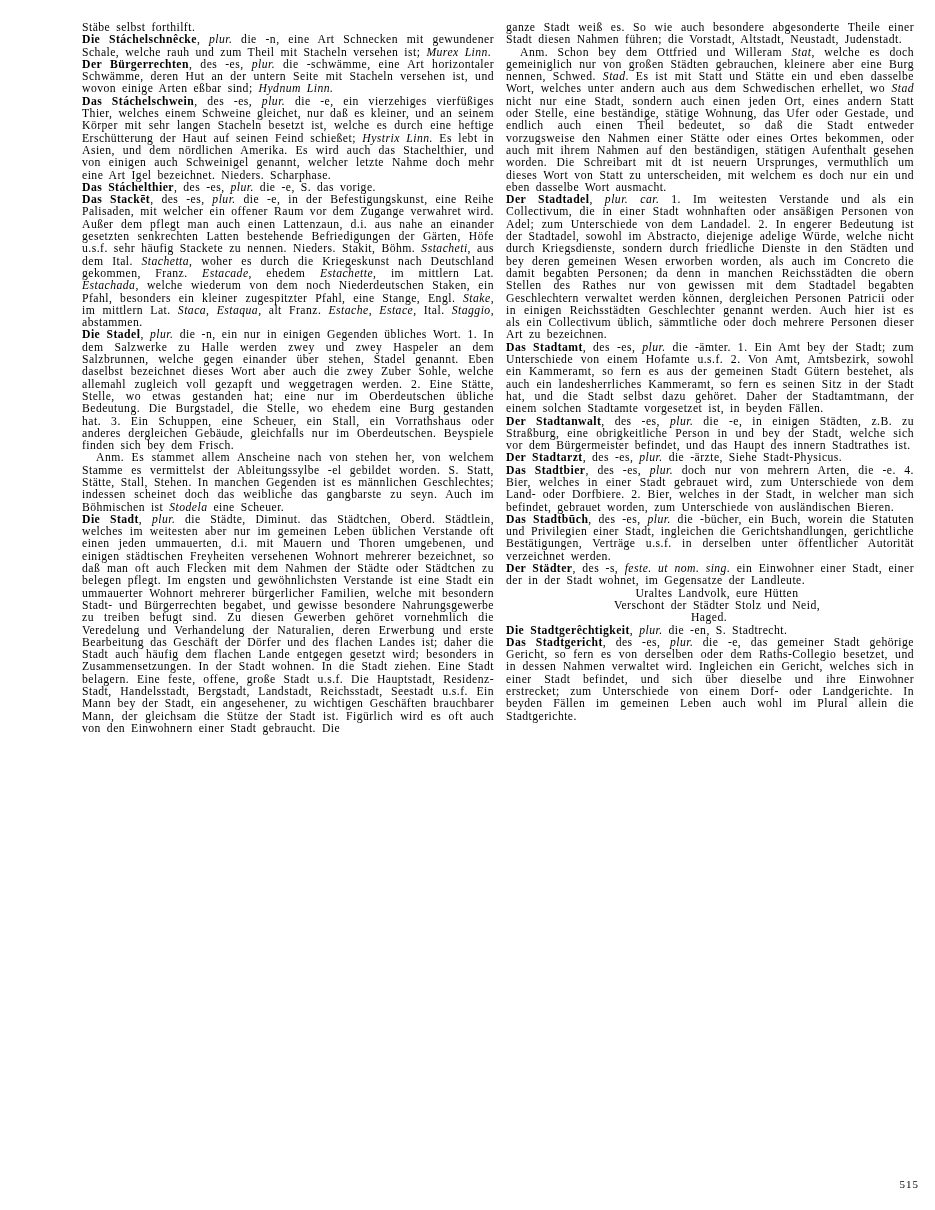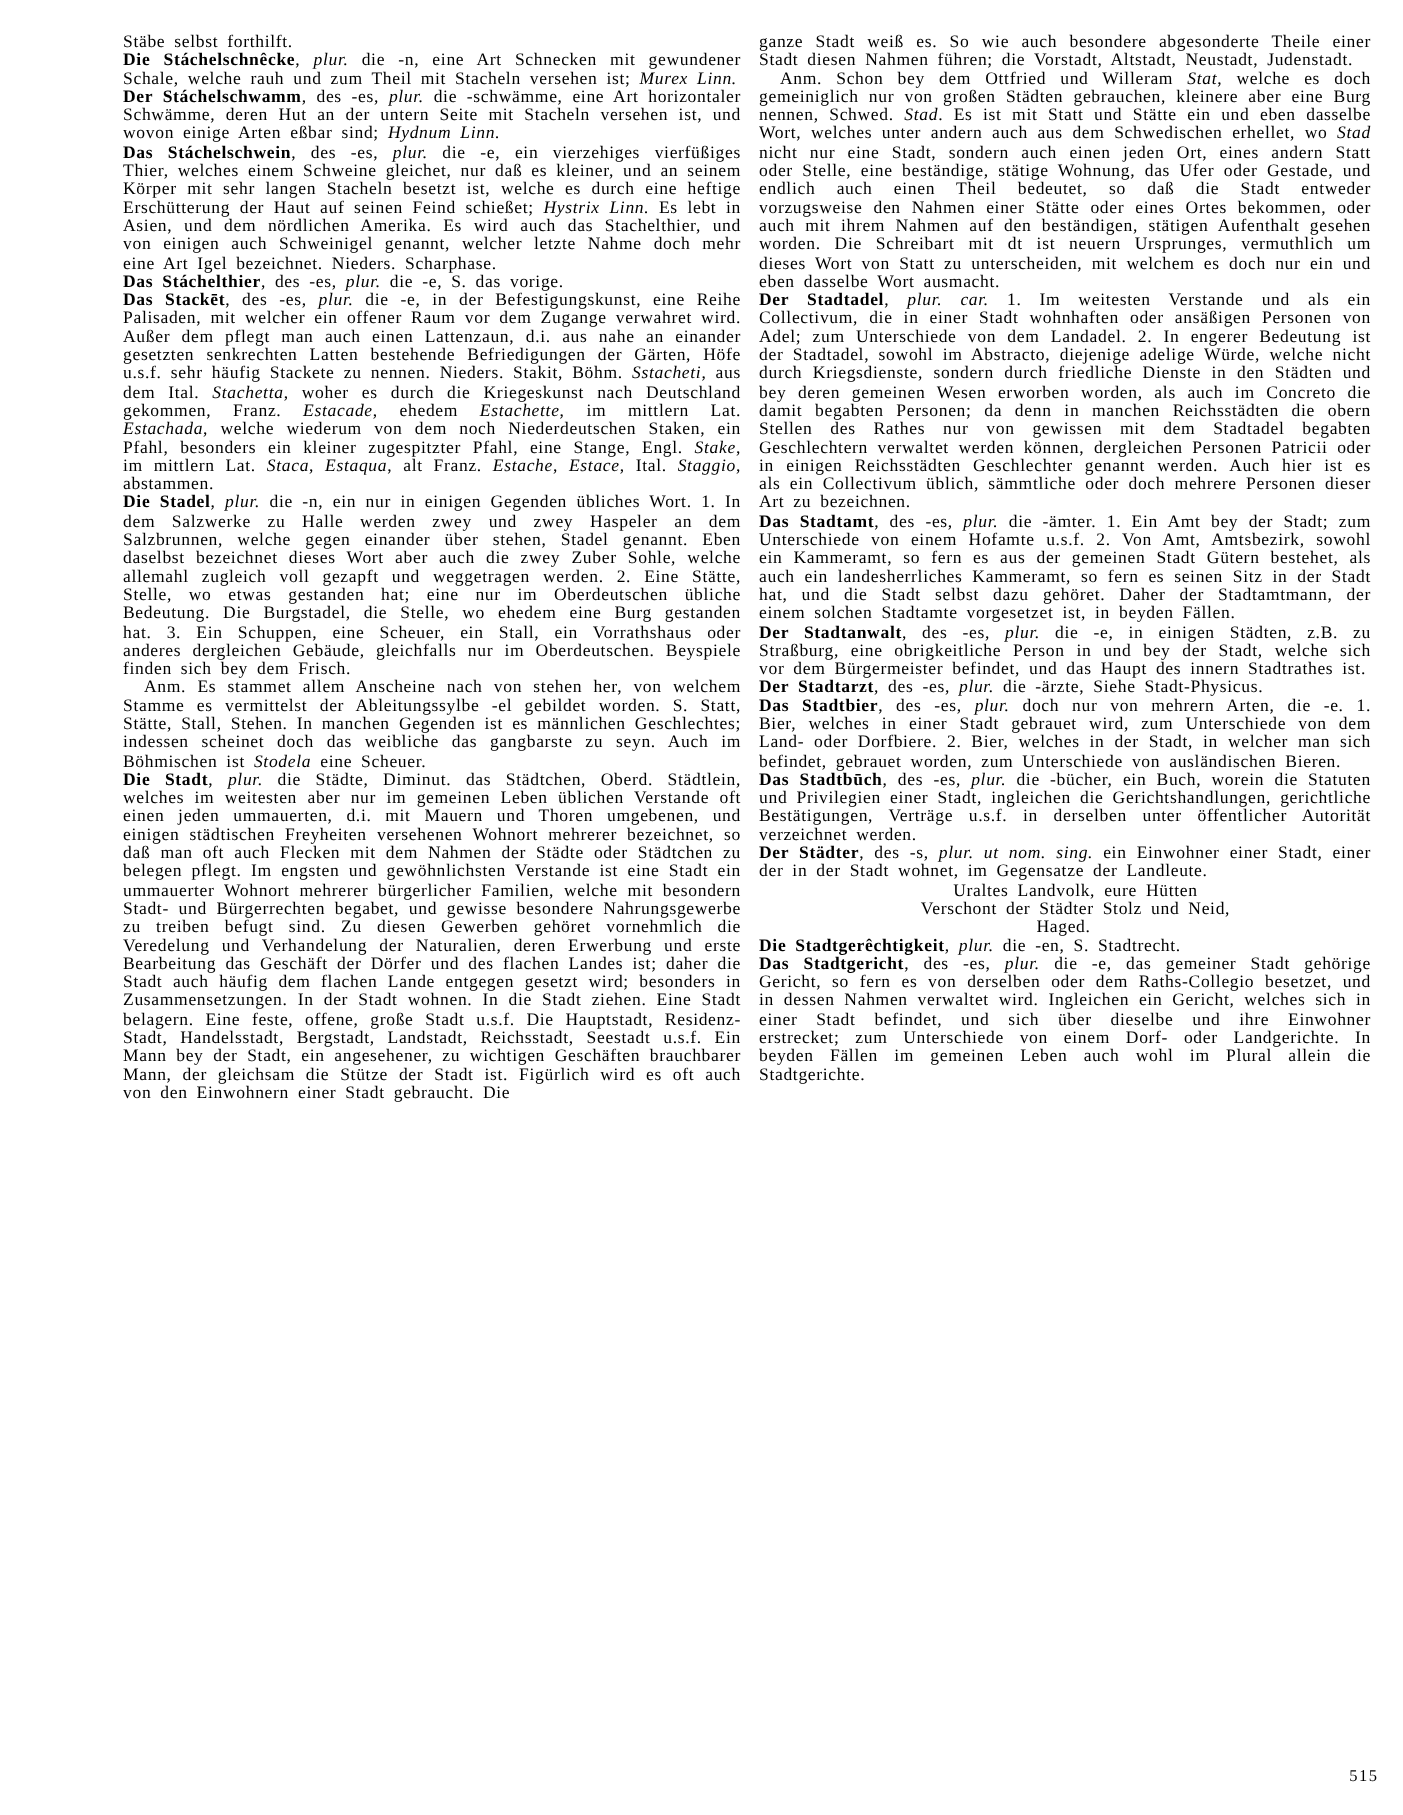--- a/index.html
+++ b/index.html
@@ -59,38 +59,38 @@
   }
 </style>
 </head>
 <body>
 
 <div class="page">
   <div class="columns">
     <div class="col col-left">
         <p class="para entry"><span>Stäbe selbst forthilft.</span></p>
         <p class="para entry"><span class="b">Die Stáchelschnêcke</span><span>, </span><span class="i">plur.</span><span> die -n, eine Art Schnecken mit gewundener Schale, welche rauh und zum Theil mit Stacheln versehen ist; </span><span class="i">Murex Linn.</span></p>
-        <p class="para entry"><span class="b">Der Stáchelschwamm</span><span>, des -es, </span><span class="i">plur.</span><span> die -schwämme, eine Art horizontaler Schwämme, deren Hut an der untern Seite mit Stacheln versehen ist, und wovon einige Arten eßbar sind; </span><span class="i">Hydnum Linn.</span></p>
+        <p class="para entry"><span class="b">Der Bürgerrechten</span><span>, des -es, </span><span class="i">plur.</span><span> die -schwämme, eine Art horizontaler Schwämme, deren Hut an der untern Seite mit Stacheln versehen ist, und wovon einige Arten eßbar sind; </span><span class="i">Hydnum Linn.</span></p>
         <p class="para entry"><span class="b">Das Stáchelschwein</span><span>, des -es, </span><span class="i">plur.</span><span> die -e, ein vierzehiges vierfüßiges Thier, welches einem Schweine gleichet, nur daß es kleiner, und an seinem Körper mit sehr langen Stacheln besetzt ist, welche es durch eine heftige Erschütterung der Haut auf seinen Feind schießet; </span><span class="i">Hystrix Linn.</span><span> Es lebt in Asien, und dem nördlichen Amerika. Es wird auch das Stachelthier, und von einigen auch Schweinigel genannt, welcher letzte Nahme doch mehr eine Art Igel bezeichnet. Nieders. Scharphase.</span></p>
         <p class="para entry"><span class="b">Das Stáchelthier</span><span>, des -es, </span><span class="i">plur.</span><span> die -e, S. das vorige.</span></p>
         <p class="para entry"><span class="b">Das Stackēt</span><span>, des -es, </span><span class="i">plur.</span><span> die -e, in der Befestigungskunst, eine Reihe Palisaden, mit welcher ein offener Raum vor dem Zugange verwahret wird. Außer dem pflegt man auch einen Lattenzaun, d.i. aus nahe an einander gesetzten senkrechten Latten bestehende Befriedigungen der Gärten, Höfe u.s.f. sehr häufig Stackete zu nennen. Nieders. Stakit, Böhm. </span><span class="i">Sstacheti</span><span>, aus dem Ital. </span><span class="i">Stachetta</span><span>, woher es durch die Kriegeskunst nach Deutschland gekommen, Franz. </span><span class="i">Estacade</span><span>, ehedem </span><span class="i">Estachette</span><span>, im mittlern Lat. </span><span class="i">Estachada</span><span>, welche wiederum von dem noch Niederdeutschen Staken, ein Pfahl, besonders ein kleiner zugespitzter Pfahl, eine Stange, Engl. </span><span class="i">Stake</span><span>, im mittlern Lat. </span><span class="i">Staca</span><span>, </span><span class="i">Estaqua</span><span>, alt Franz. </span><span class="i">Estache</span><span>, </span><span class="i">Estace</span><span>, Ital. </span><span class="i">Staggio</span><span>, abstammen.</span></p>
         <p class="para entry"><span class="b">Die Stadel</span><span>, </span><span class="i">plur.</span><span> die -n, ein nur in einigen Gegenden übliches Wort. 1. In dem Salzwerke zu Halle werden zwey und zwey Haspeler an dem Salzbrunnen, welche gegen einander über stehen, Stadel genannt. Eben daselbst bezeichnet dieses Wort aber auch die zwey Zuber Sohle, welche allemahl zugleich voll gezapft und weggetragen werden. 2. Eine Stätte, Stelle, wo etwas gestanden hat; eine nur im Oberdeutschen übliche Bedeutung. Die Burgstadel, die Stelle, wo ehedem eine Burg gestanden hat. 3. Ein Schuppen, eine Scheuer, ein Stall, ein Vorrathshaus oder anderes dergleichen Gebäude, gleichfalls nur im Oberdeutschen. Beyspiele finden sich bey dem Frisch.</span></p>
         <p class="para indent"><span>Anm. Es stammet allem Anscheine nach von stehen her, von welchem Stamme es vermittelst der Ableitungssylbe -el gebildet worden. S. Statt, Stätte, Stall, Stehen. In manchen Gegenden ist es männlichen Geschlechtes; indessen scheinet doch das weibliche das gangbarste zu seyn. Auch im Böhmischen ist </span><span class="i">Stodela</span><span> eine Scheuer.</span></p>
         <p class="para entry"><span class="b">Die Stadt</span><span>, </span><span class="i">plur.</span><span> die Städte, Diminut. das Städtchen, Oberd. Städtlein, welches im weitesten aber nur im gemeinen Leben üblichen Verstande oft einen jeden ummauerten, d.i. mit Mauern und Thoren umgebenen, und einigen städtischen Freyheiten versehenen Wohnort mehrerer bezeichnet, so daß man oft auch Flecken mit dem Nahmen der Städte oder Städtchen zu belegen pflegt. Im engsten und gewöhnlichsten Verstande ist eine Stadt ein ummauerter Wohnort mehrerer bürgerlicher Familien, welche mit besondern Stadt- und Bürgerrechten begabet, und gewisse besondere Nahrungsgewerbe zu treiben befugt sind. Zu diesen Gewerben gehöret vornehmlich die Veredelung und Verhandelung der Naturalien, deren Erwerbung und erste Bearbeitung das Geschäft der Dörfer und des flachen Landes ist; daher die Stadt auch häufig dem flachen Lande entgegen gesetzt wird; besonders in Zusammensetzungen. In der Stadt wohnen. In die Stadt ziehen. Eine Stadt belagern. Eine feste, offene, große Stadt u.s.f. Die Hauptstadt, Residenz-Stadt, Handelsstadt, Bergstadt, Landstadt, Reichsstadt, Seestadt u.s.f. Ein Mann bey der Stadt, ein angesehener, zu wichtigen Geschäften brauchbarer Mann, der gleichsam die Stütze der Stadt ist. Figürlich wird es oft auch von den Einwohnern einer Stadt gebraucht. Die</span></p>
       </div>
     <div class="col col-right">
         <p class="para entry"><span>ganze Stadt weiß es. So wie auch besondere abgesonderte Theile einer Stadt diesen Nahmen führen; die Vorstadt, Altstadt, Neustadt, Judenstadt.</span></p>
         <p class="para indent"><span>Anm. Schon bey dem Ottfried und Willeram </span><span class="i">Stat</span><span>, welche es doch gemeiniglich nur von großen Städten gebrauchen, kleinere aber eine Burg nennen, Schwed. </span><span class="i">Stad</span><span>. Es ist mit Statt und Stätte ein und eben dasselbe Wort, welches unter andern auch aus dem Schwedischen erhellet, wo </span><span class="i">Stad</span><span> nicht nur eine Stadt, sondern auch einen jeden Ort, eines andern Statt oder Stelle, eine beständige, stätige Wohnung, das Ufer oder Gestade, und endlich auch einen Theil bedeutet, so daß die Stadt entweder vorzugsweise den Nahmen einer Stätte oder eines Ortes bekommen, oder auch mit ihrem Nahmen auf den beständigen, stätigen Aufenthalt gesehen worden. Die Schreibart mit dt ist neuern Ursprunges, vermuthlich um dieses Wort von Statt zu unterscheiden, mit welchem es doch nur ein und eben dasselbe Wort ausmacht.</span></p>
         <p class="para entry"><span class="b">Der Stadtadel</span><span>, </span><span class="i">plur. car.</span><span> 1. Im weitesten Verstande und als ein Collectivum, die in einer Stadt wohnhaften oder ansäßigen Personen von Adel; zum Unterschiede von dem Landadel. 2. In engerer Bedeutung ist der Stadtadel, sowohl im Abstracto, diejenige adelige Würde, welche nicht durch Kriegsdienste, sondern durch friedliche Dienste in den Städten und bey deren gemeinen Wesen erworben worden, als auch im Concreto die damit begabten Personen; da denn in manchen Reichsstädten die obern Stellen des Rathes nur von gewissen mit dem Stadtadel begabten Geschlechtern verwaltet werden können, dergleichen Personen Patricii oder in einigen Reichsstädten Geschlechter genannt werden. Auch hier ist es als ein Collectivum üblich, sämmtliche oder doch mehrere Personen dieser Art zu bezeichnen.</span></p>
         <p class="para entry"><span class="b">Das Stadtamt</span><span>, des -es, </span><span class="i">plur.</span><span> die -ämter. 1. Ein Amt bey der Stadt; zum Unterschiede von einem Hofamte u.s.f. 2. Von Amt, Amtsbezirk, sowohl ein Kammeramt, so fern es aus der gemeinen Stadt Gütern bestehet, als auch ein landesherrliches Kammeramt, so fern es seinen Sitz in der Stadt hat, und die Stadt selbst dazu gehöret. Daher der Stadtamtmann, der einem solchen Stadtamte vorgesetzet ist, in beyden Fällen.</span></p>
         <p class="para entry"><span class="b">Der Stadtanwalt</span><span>, des -es, </span><span class="i">plur.</span><span> die -e, in einigen Städten, z.B. zu Straßburg, eine obrigkeitliche Person in und bey der Stadt, welche sich vor dem Bürgermeister befindet, und das Haupt des innern Stadtrathes ist.</span></p>
         <p class="para entry"><span class="b">Der Stadtarzt</span><span>, des -es, </span><span class="i">plur.</span><span> die -ärzte, Siehe Stadt-Physicus.</span></p>
-        <p class="para entry"><span class="b">Das Stadtbier</span><span>, des -es, </span><span class="i">plur.</span><span> doch nur von mehrern Arten, die -e. 1. Bier, welches in einer Stadt gebrauet wird, zum Unterschiede von dem Land- oder Dorfbiere. 2. Bier, welches in der Stadt, in welcher man sich befindet, gebrauet worden, zum Unterschiede von ausländischen Bieren.</span></p>
+        <p class="para entry"><span class="b">Das Stadtbier</span><span>, des -es, </span><span class="i">plur.</span><span> doch nur von mehrern Arten, die -e. 4. Bier, welches in einer Stadt gebrauet wird, zum Unterschiede von dem Land- oder Dorfbiere. 2. Bier, welches in der Stadt, in welcher man sich befindet, gebrauet worden, zum Unterschiede von ausländischen Bieren.</span></p>
         <p class="para entry"><span class="b">Das Stadtbūch</span><span>, des -es, </span><span class="i">plur.</span><span> die -bücher, ein Buch, worein die Statuten und Privilegien einer Stadt, ingleichen die Gerichtshandlungen, gerichtliche Bestätigungen, Verträge u.s.f. in derselben unter öffentlicher Autorität verzeichnet werden.</span></p>
-        <p class="para entry"><span class="b">Der Städter</span><span>, des -s, </span><span class="i">plur. ut nom. sing.</span><span> ein Einwohner einer Stadt, einer der in der Stadt wohnet, im Gegensatze der Landleute.</span></p>
+        <p class="para entry"><span class="b">Der Städter</span><span>, des -s, </span><span class="i">feste. ut nom. sing.</span><span> ein Einwohner einer Stadt, einer der in der Stadt wohnet, im Gegensatze der Landleute.</span></p>
         <p class="para poem"><span>Uraltes Landvolk, eure Hütten</span></p>
         <p class="para poem"><span>Verschont der Städter Stolz und Neid,</span></p>
         <p class="para signature"><span>Haged.</span></p>
         <p class="para entry"><span class="b">Die Stadtgerêchtigkeit</span><span>, </span><span class="i">plur.</span><span> die -en, S. Stadtrecht.</span></p>
         <p class="para entry"><span class="b">Das Stadtgericht</span><span>, des -es, </span><span class="i">plur.</span><span> die -e, das gemeiner Stadt gehörige Gericht, so fern es von derselben oder dem Raths-Collegio besetzet, und in dessen Nahmen verwaltet wird. Ingleichen ein Gericht, welches sich in einer Stadt befindet, und sich über dieselbe und ihre Einwohner erstrecket; zum Unterschiede von einem Dorf- oder Landgerichte. In beyden Fällen im gemeinen Leben auch wohl im Plural allein die Stadtgerichte.</span></p>
       </div>
   </div>
 </div>
 
 <div class="page-number">515</div>

